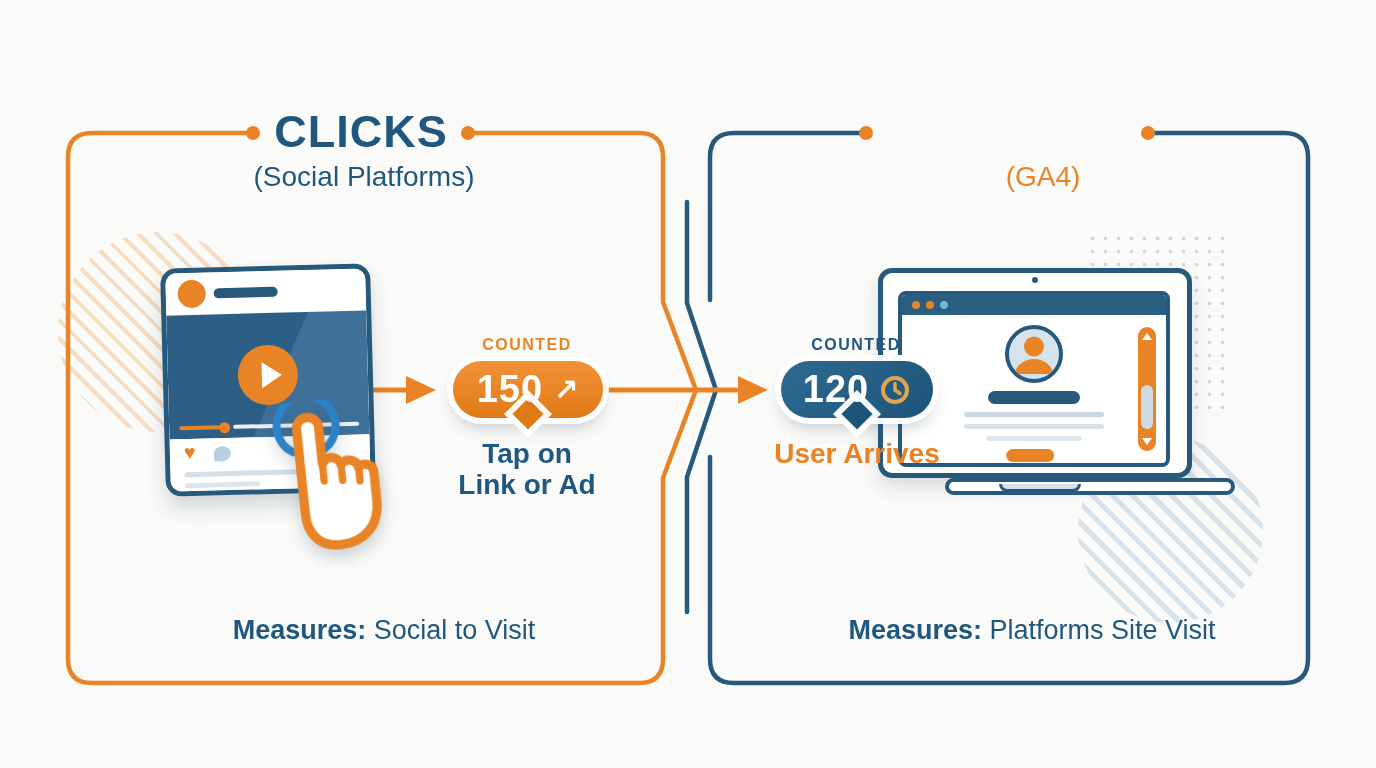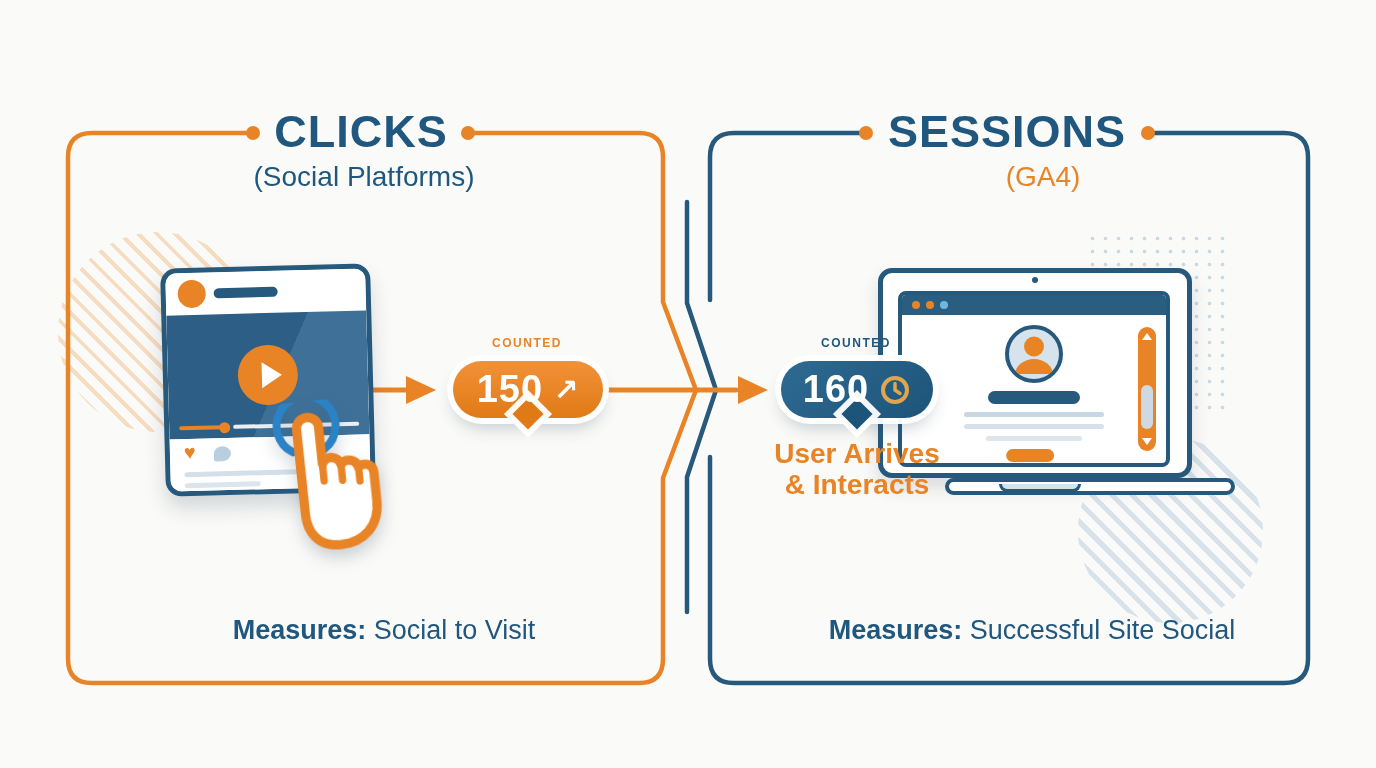--- a/index.html
+++ b/index.html
@@ -35,21 +35,21 @@
     white-space:nowrap;
   }
   .panel-sub{
     z-index:6;transform:translateX(-50%);
     font-size:28px;font-weight:400;color:var(--c-blue-dark,#1F577E);white-space:nowrap;
   }
   .sub-orange{color:var(--c-orange,#E98426);margin-left:36px;}
   
   .counted-label{
     z-index:7;transform:translateX(-50%);
-    font-size:12px;font-weight:800;letter-spacing:1.5px;white-space:nowrap;
+    font-size:16px;font-weight:800;letter-spacing:1.5px;white-space:nowrap;
   }
   .badge{
     z-index:7;height:57px;border-radius:29px;
     display:flex;align-items:center;justify-content:center;gap:10px;
     color:#fff;font-size:38px;font-weight:800;letter-spacing:1px;
     box-shadow:0 0 0 6px rgba(255,255,255,.95),0 10px 16px rgba(50,70,90,.25);
   }
   .badge .tail{
     position:absolute;left:50%;bottom:-7px;width:22px;height:22px;
     transform:translateX(-50%) rotate(45deg);z-index:-1;
@@ -156,21 +156,20 @@
     <circle cx="866" cy="133" r="7" fill="#E98426"></circle>
     <circle cx="1148" cy="133" r="7" fill="#E98426"></circle>
     <path d="M342 390 H406" stroke="#E98426" stroke-width="5" stroke-linecap="round"></path>
     <polygon points="406,376 436,390 406,404" fill="#E98426"></polygon>
     <path d="M608 390 H736" stroke="#E98426" stroke-width="5" stroke-linecap="round"></path>
     <polygon points="738,376 768,390 738,404" fill="#E98426"></polygon>
   </svg>
 
   <div class="abs panel-title" style="left:361px;top:106px;">CLICKS</div>
   <div class="abs panel-sub" style="left:364px;top:161px;">(Social Platforms)</div>
-  <div class="abs panel-title" style="left:1007px;top:106px;">SESSIONS</div>
   <div class="abs panel-sub sub-orange" style="left:1007px;top:161px;">(GA4)</div>
 
   <div class="abs" id="social-card">
     <div class="post-header">
       <div class="post-avatar"></div>
       <div class="post-name-bar"></div>
     </div>
     <div class="post-video">
       <div class="play-btn"></div>
       <div class="progress-line"></div>
@@ -228,34 +227,37 @@
   <div class="abs counted-label" style="left:527px;top:336px;color:var(--c-orange,#E98426);">COUNTED</div>
   <div class="abs badge badge-orange">
     <div class="tail"></div>
     <span>150</span>
     <span class="glyph">↗</span>
   </div>
 
   <div class="abs counted-label" style="left:856px;top:336px;color:var(--c-blue-dark,#1F577E);">COUNTED</div>
   <div class="abs badge badge-blue">
     <div class="tail"></div>
-    <span>160</span>
+    <span>120</span>
     <svg width="32" height="32" viewBox="0 0 32 32">
       <circle cx="16" cy="16" r="12" fill="none" stroke="#DFA54F" stroke-width="4"></circle>
       <path d="M16 9.5 V16 L21 19.5" fill="none" stroke="#DFA54F" stroke-width="3.5" stroke-linecap="round"></path>
     </svg>
   </div>
 
+  <div class="abs action-text" style="left:527px;top:438px;color:var(--c-blue-dark,#1F577E);">
+    <div>Tap on</div>
+    <div>Link or Ad</div>
+  </div>
   <div class="abs action-text" style="left:857px;top:438px;color:var(--c-orange,#E98426);text-align:center;">
     <div>User Arrives</div>
-    <div>&amp; Interacts</div>
   </div>
 
   <div class="abs measures" style="left:366px;top:615px;">
     <b>Measures:</b>
     <span>Social to Visit</span>
   </div>
   <div class="abs measures" style="left:1014px;top:615px;">
     <b>Measures:</b>
-    <span>Successful Site Social</span>
+    <span>Platforms Site Visit</span>
   </div>
 
 </div>
 
 </body></html>

